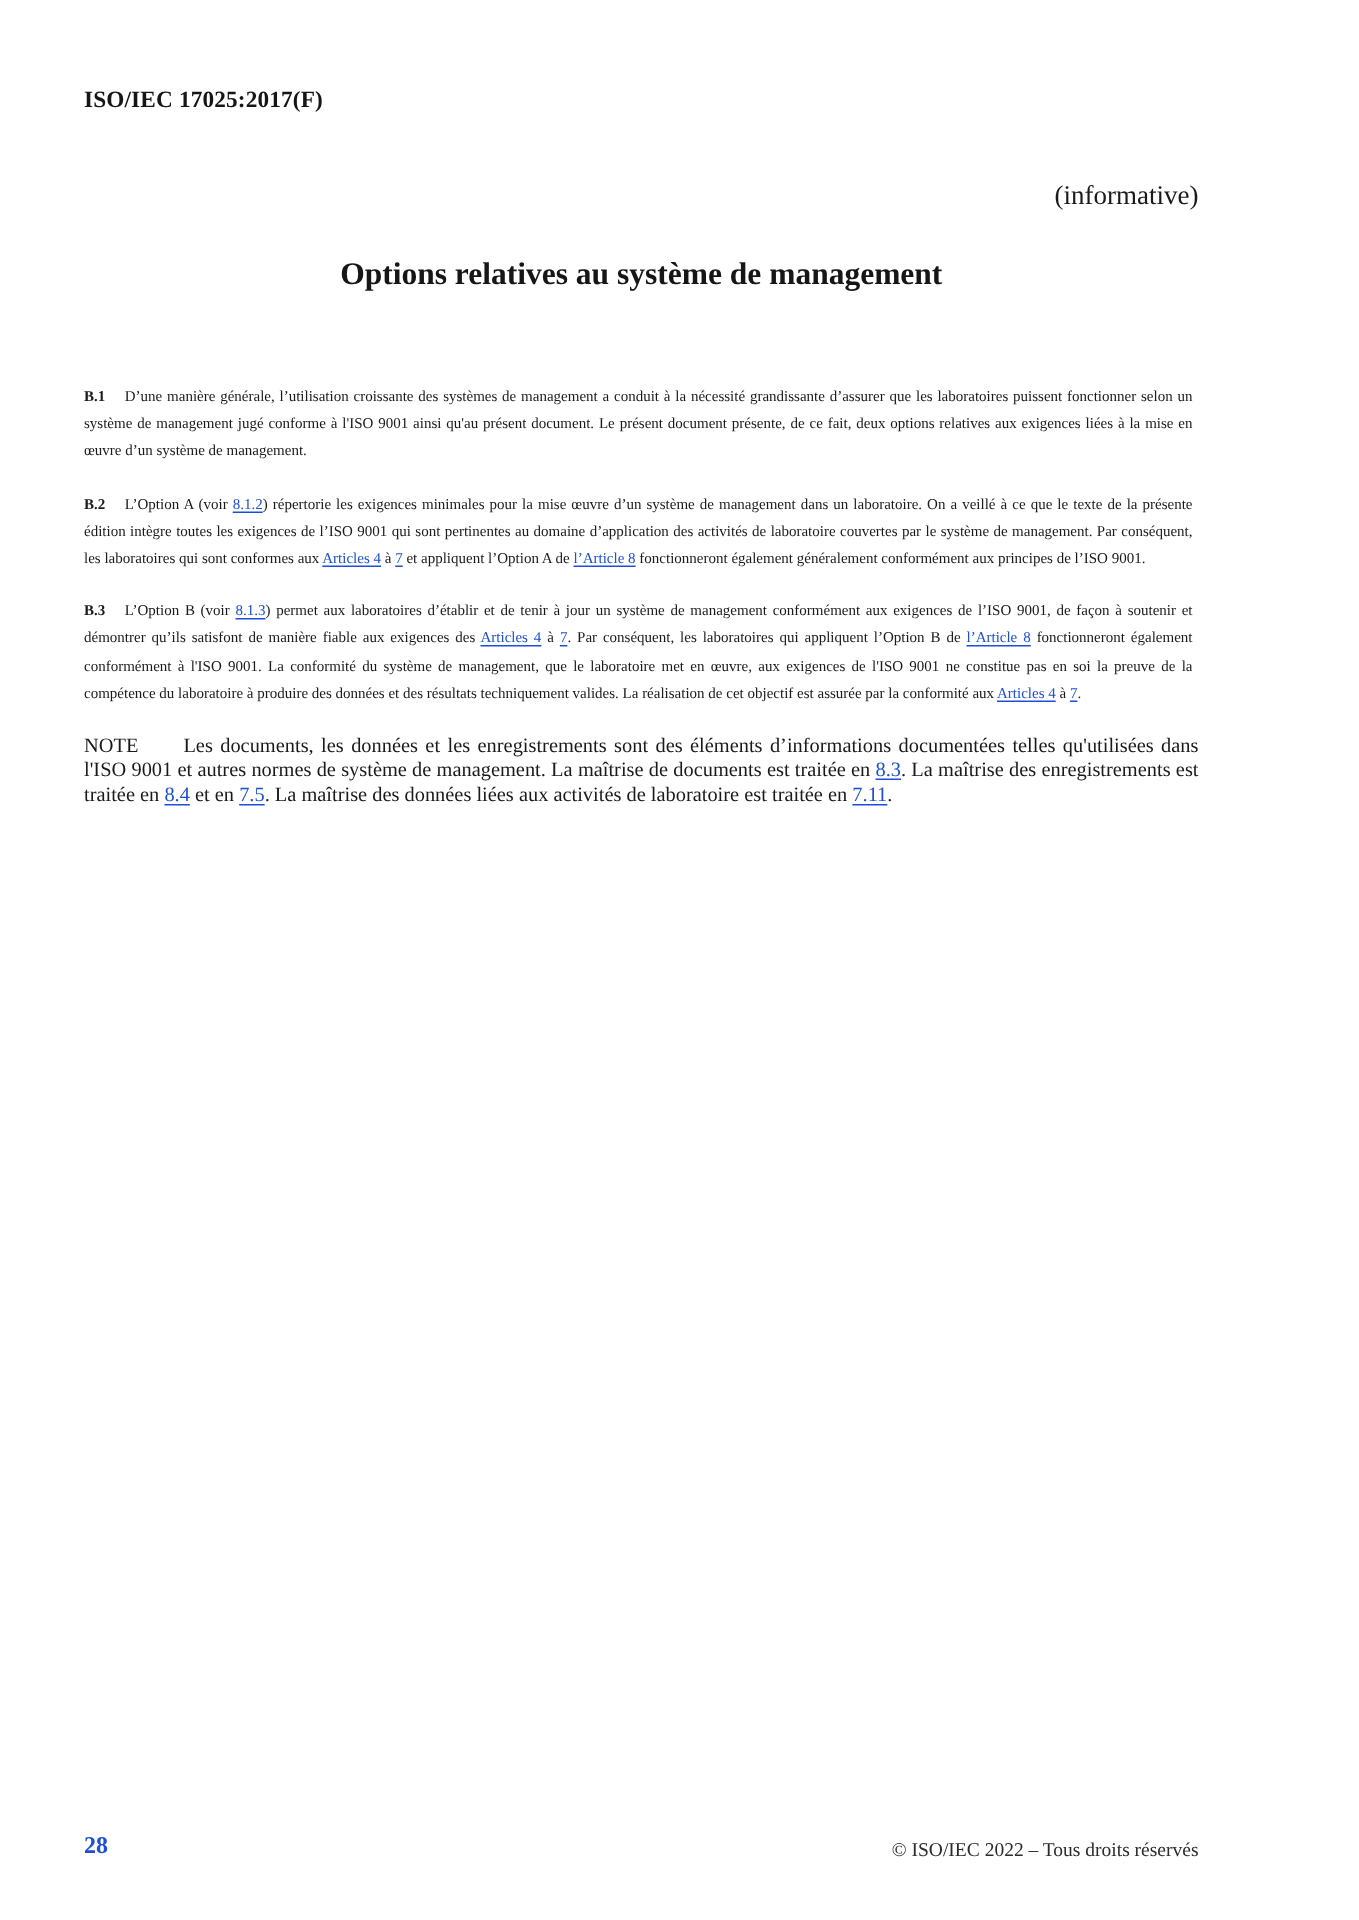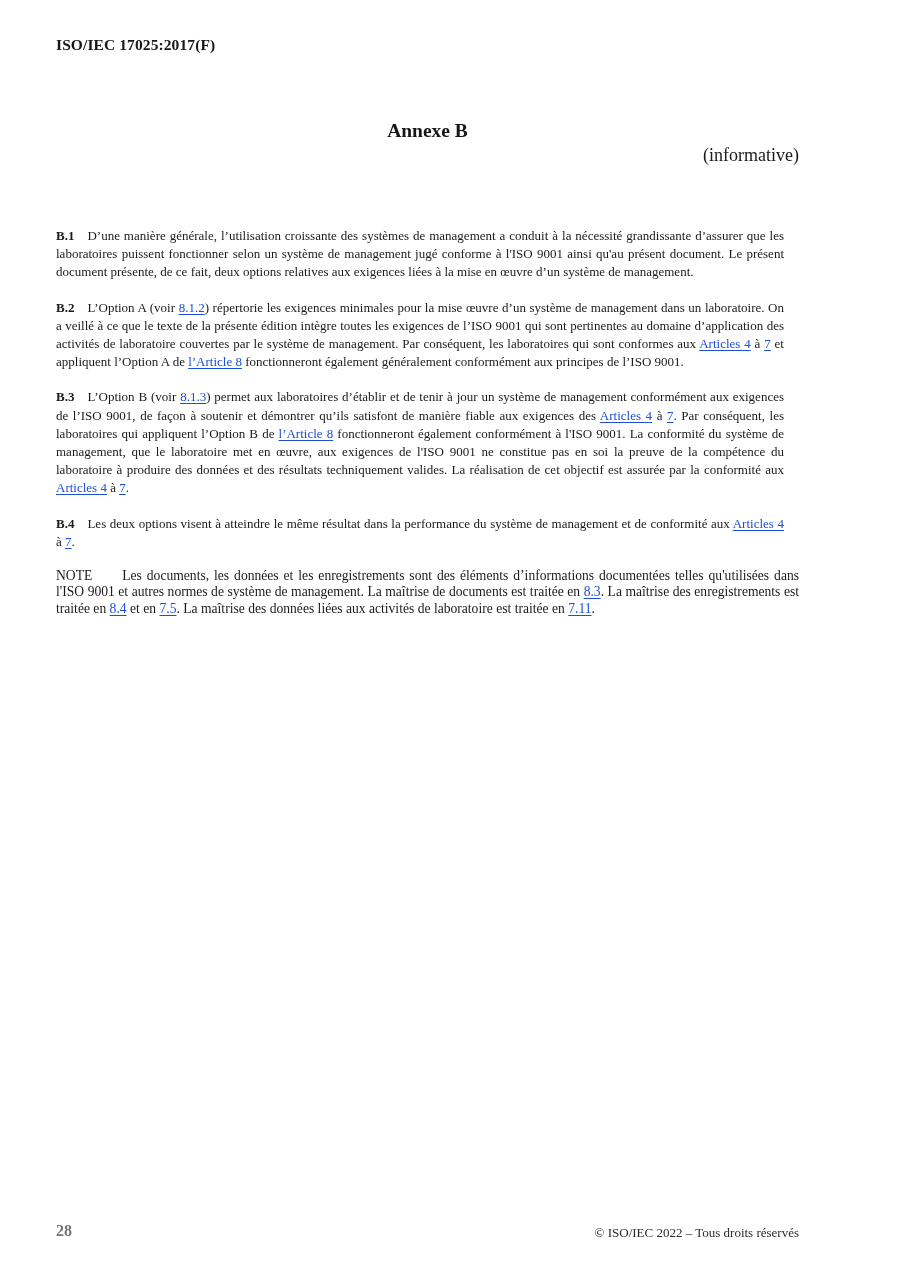--- a/index.html
+++ b/index.html
@@ -19,21 +19,21 @@
     position: absolute;
     left: 0; top: 0;
     width: 906px;
     height: 1280px;
     box-sizing: border-box;
   }
   
   .running-head {
     position: absolute;
     left: 56px;
-    top: 36px;
+    top: 58px;
     font-size: 15.5px;
     font-weight: bold;
     letter-spacing: 0.1px;
     color: #161616;
     white-space: nowrap;
   }
   
   .content {
     position: absolute;
     left: 56px;
@@ -61,22 +61,22 @@
     font-weight: bold;
     line-height: 27px;
     margin-top: 27px;
     color: #161616;
   }
   
   .body-block {
     margin-top: 60px;
   }
   p.para {
-    margin: 0 15px 17px 0;
-    font-size: 13px;
+    margin: 0 4px 17px 0;
+    font-size: 10px;
     line-height: 18.2px;
     text-align: justify;
     text-justify: inter-word;
     color: #1a1a1a;
     hyphens: none;
   }
   p.para:last-child { margin-bottom: 0; }
   .clause-num {
     font-weight: bold;
   }
@@ -111,52 +111,51 @@
     top: 1222px;
     width: 743px;
     height: 22px;
   }
   .folio {
     position: absolute;
     left: 0;
     top: 0;
     font-size: 16px;
     font-weight: bold;
-    color: #737373;
+    color: #1d4ed8;
   }
   .copyright {
     position: absolute;
     right: 0;
     top: 3px;
     font-size: 13px;
     color: #2b2b2b;
     white-space: nowrap;
   }
 </style>
 </head>
 <body>
 
 <div class="page">
 
   <div class="running-head">ISO/IEC 17025:2017(F)</div>
 
   <div class="content">
 
-    <div class="annex-label">Annexe B</div>
     <div class="annex-kind">(informative)</div>
+    <div class="annex-title">Options relatives au système de management</div>
 
     <div class="body-block">
 
       <p class="para"><span class="clause-num">B.1</span><span class="clause-gap"></span><span>D’une manière générale, l’utilisation croissante des systèmes de management a conduit à la nécessité grandissante d’assurer que les laboratoires puissent fonctionner selon un système de management jugé conforme à l'ISO 9001 ainsi qu'au présent document. Le présent document présente, de ce fait, deux options relatives aux exigences liées à la mise en œuvre d’un système de management.</span></p>
 
       <p class="para"><span class="clause-num">B.2</span><span class="clause-gap"></span><span>L’Option A (voir </span><span class="xref">8.1.2</span><span>) répertorie les exigences minimales pour la mise œuvre d’un système de management dans un laboratoire. On a veillé à ce que le texte de la présente édition intègre toutes les exigences de l’ISO 9001 qui sont pertinentes au domaine d’application des activités de laboratoire couvertes par le système de management. Par conséquent, les laboratoires qui sont conformes aux </span><span class="xref">Articles 4</span><span> à </span><span class="xref">7</span><span> et appliquent l’Option A de </span><span class="xref">l’Article 8</span><span> fonctionneront également généralement conformément aux principes de l’ISO 9001.</span></p>
 
       <p class="para"><span class="clause-num">B.3</span><span class="clause-gap"></span><span>L’Option B (voir </span><span class="xref">8.1.3</span><span>) permet aux laboratoires d’établir et de tenir à jour un système de management conformément aux exigences de l’ISO 9001, de façon à soutenir et démontrer qu’ils satisfont de manière fiable aux exigences des </span><span class="xref">Articles 4</span><span> à </span><span class="xref">7</span><span>. Par conséquent, les laboratoires qui appliquent l’Option B de </span><span class="xref">l’Article 8</span><span> fonctionneront également conformément à l'ISO 9001. La conformité du système de management, que le laboratoire met en œuvre, aux exigences de l'ISO 9001 ne constitue pas en soi la preuve de la compétence du laboratoire à produire des données et des résultats techniquement valides. La réalisation de cet objectif est assurée par la conformité aux </span><span class="xref">Articles 4</span><span> à </span><span class="xref">7</span><span>.</span></p>
 
-      <p class="para"><span class="clause-num">B.4</span><span class="clause-gap"></span><span>Les deux options visent à atteindre le même résultat dans la performance du système de management et de conformité aux </span><span class="xref">Articles 4</span><span> à </span><span class="xref">7</span><span>.</span></p>
 
       <p class="note"><span>NOTE</span><span class="note-gap"></span><span>Les documents, les données et les enregistrements sont des éléments d’informations documentées telles qu'utilisées dans l'ISO 9001 et autres normes de système de management. La maîtrise de documents est traitée en </span><span class="xref">8.3</span><span>. La maîtrise des enregistrements est traitée en </span><span class="xref">8.4</span><span> et en </span><span class="xref">7.5</span><span>. La maîtrise des données liées aux activités de laboratoire est traitée en </span><span class="xref">7.11</span><span>.</span></p>
 
     </div>
   </div>
 
   <div class="footer">
     <div class="folio">28</div>
     <div class="copyright">© ISO/IEC 2022 – Tous droits réservés</div>
   </div>

